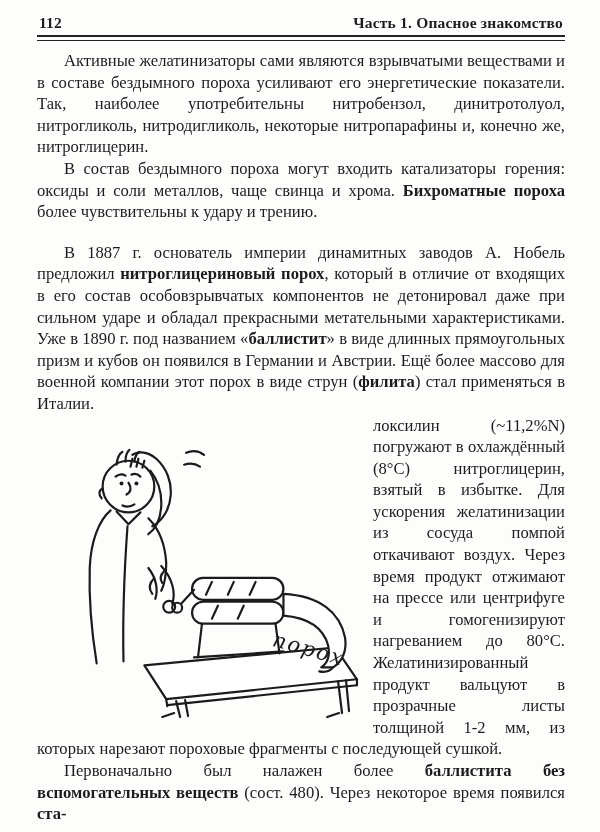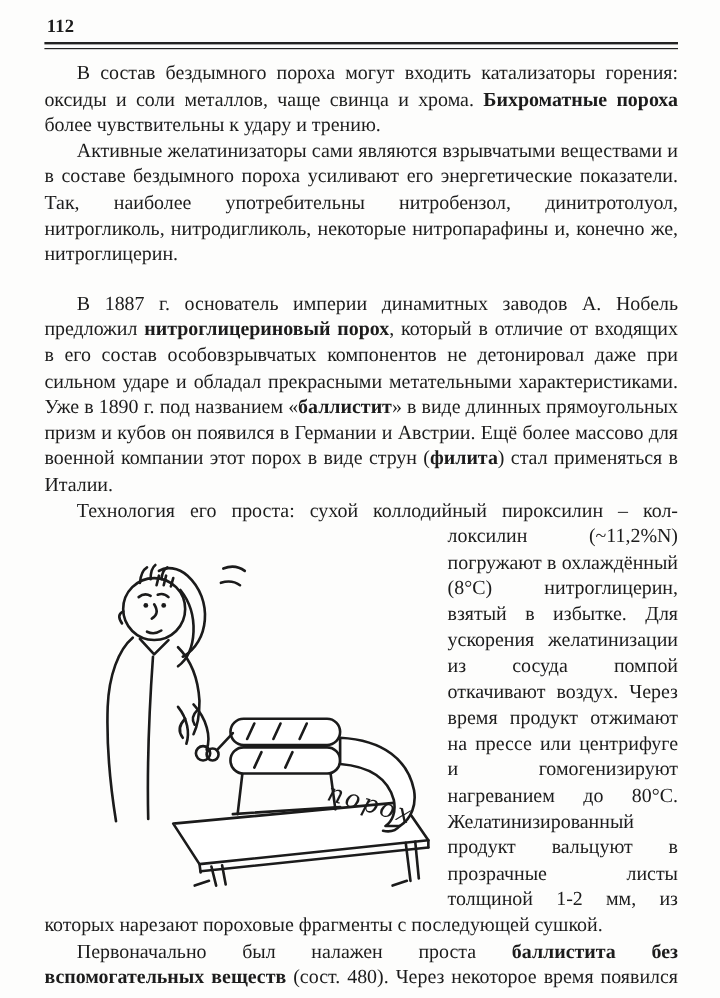--- a/index.html
+++ b/index.html
@@ -50,32 +50,32 @@
     fill:#1b1b1b;
   }
 </style>
 </head>
 <body>
 
 <div class="page">
 
   <header class="page-header">
     <span>112</span>
+    <span>Часть 1. Опасное знакомство</span>
   </header>
   <div class="header-rule"></div>
 
   <main class="body-text">
 
+    <p class="para indent"><span>Активные желатинизаторы сами являются взрывчатыми веществами и в составе бездымного пороха усиливают его энергетические показатели. Так, наиболее употребительны нитробензол, динитротолуол, нитрогликоль, нитродигликоль, некоторые нитропарафины и, конечно же, нитроглицерин.</span></p>
+
     <p class="para indent"><span>В состав бездымного пороха могут входить катализаторы горения: оксиды и соли металлов, чаще свинца и хрома. </span><span style="font-weight: bold;">Бихроматные пороха</span><span> более чувствительны к удару и трению.</span></p>
-
-    <p class="para indent"><span>Активные желатинизаторы сами являются взрывчатыми веществами и в составе бездымного пороха усиливают его энергетические показатели. Так, наиболее употребительны нитробензол, динитротолуол, нитрогликоль, нитродигликоль, некоторые нитропарафины и, конечно же, нитроглицерин.</span></p>
 
     <p class="para indent spaced"><span>В 1887 г. основатель империи динамитных заводов А. Нобель предложил </span><span style="font-weight: bold;">нитроглицериновый порох</span><span>, который в отличие от входящих в его состав особовзрывчатых компонентов не детонировал даже при сильном ударе и обладал прекрасными метательными характеристиками. Уже в 1890 г. под названием «</span><span style="font-weight: bold;">баллистит</span><span>» в виде длинных прямоугольных призм и кубов он появился в Германии и Австрии. Ещё более массово для военной компании этот порох в виде струн (</span><span style="font-weight: bold;">филита</span><span>) стал применяться в Италии.</span></p>
 
-    <p class="para indent line-fill"><span>Технология его проста: сухой коллодийный пироксилин – кол-</span></p>
 
     <div class="wrap-block">
       <span class="figure">
         <svg viewBox="0 0 328 302" xmlns="http://www.w3.org/2000/svg">
           <g fill="none" stroke="#1b1b1b" stroke-width="2.2" stroke-linecap="round" stroke-linejoin="round">
 
             <g>
 
               <path d="M80,46 q1,-10 6,-13"></path>
               <path d="M89,43 q0,-9 4,-12"></path>
@@ -160,16 +160,16 @@
               <path d="M298,250 q-5,6 -14,4"></path>
             </g>
           </g>
 
           <text class="powder-label" x="236" y="228" transform="rotate(16 236 228)">порох</text>
         </svg>
       </span>
       <p class="para"><span>локсилин (~11,2%N) погружают в охлаждённый (8°С) нитроглицерин, взятый в избытке. Для ускорения желатинизации из сосуда помпой откачивают воздух. Через время продукт отжимают на прессе или центрифуге и гомогенизируют нагреванием до 80°С. Желатинизированный продукт вальцуют в прозрачные листы толщиной 1-2 мм, из которых нарезают пороховые фрагменты с последующей сушкой.</span></p>
     </div>
 
-    <p class="para indent clear-p"><span>Первоначально был налажен проста </span><span style="font-weight: bold;">баллистита без вспомогательных веществ</span><span> (сост. 480). Через некоторое время появился </span><span style="font-weight: bold;">ста-</span></p>
+    <p class="para indent clear-p"><span>Первоначально был налажен более </span><span style="font-weight: bold;">баллистита без вспомогательных веществ</span><span> (сост. 480). Через некоторое время появился </span><span style="font-weight: bold;">ста-</span></p>
 
   </main>
 </div>
 
 </body></html>

